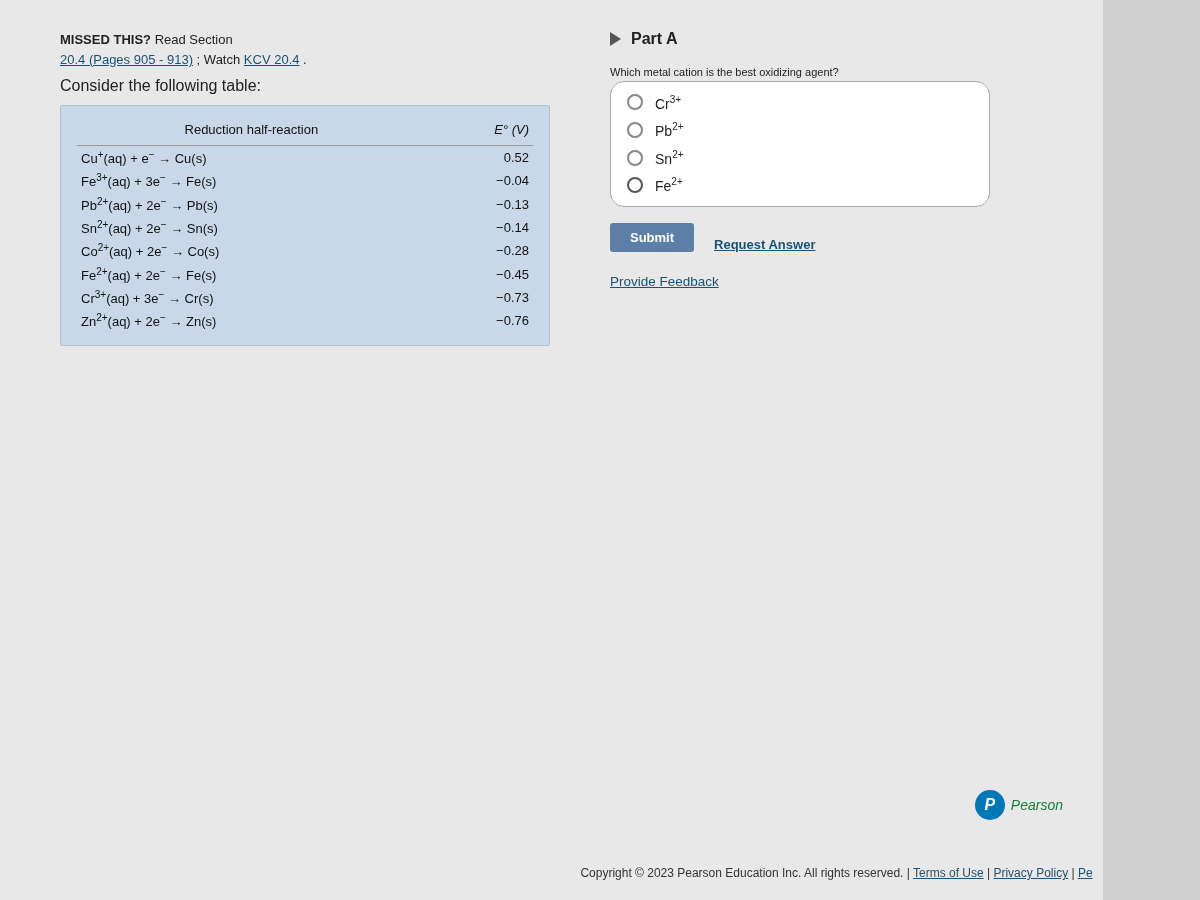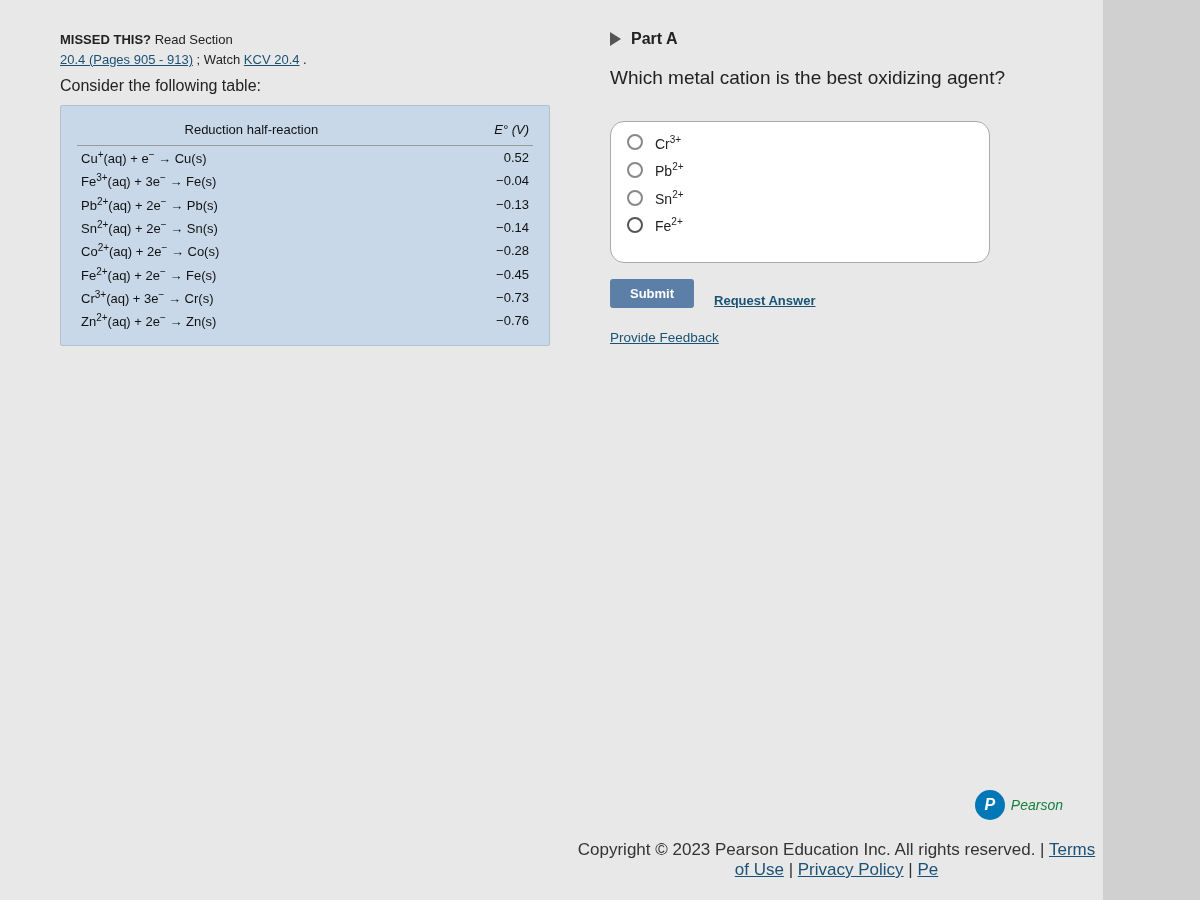--- a/index.html
+++ b/index.html
@@ -111,23 +111,23 @@
       flex-shrink: 0;
     }
 
     .part-a-label {
       font-size: 16px;
       font-weight: bold;
       color: #222;
     }
 
     .question-text {
-      font-size: 19px;
-      color: #222;
-      margin-bottom: 28px;
+      font-size: 11px;
+      color: #222;
+      margin-bottom: 0;
       line-height: 1.5;
     }
 
     .answer-box {
       border: 1px solid #aaa;
       background: #fff;
       border-radius: 14px;
       padding: 12px 16px;
       margin-bottom: 16px;
       width: 380px;
@@ -135,21 +135,21 @@
 
     .radio-option {
       display: flex;
       align-items: center;
       margin-bottom: 10px;
       font-size: 14px;
       color: #222;
     }
 
     .radio-option:last-child {
-      margin-bottom: 16px;
+      margin-bottom: 0;
     }
 
     .radio-circle {
       width: 16px;
       height: 16px;
       border: 2px solid #888;
       border-radius: 50%;
       margin-right: 12px;
       flex-shrink: 0;
       background: white;
@@ -232,21 +232,21 @@
       font-style: italic;
     }
 
     
     .footer {
       position: absolute;
       bottom: 20px;
       left: 0;
       right: 0;
       text-align: center;
-      font-size: 17px;
+      font-size: 12px;
       color: #333;
     }
 
     .footer a {
       color: #1a5276;
       text-decoration: underline;
       cursor: pointer;
     }
 
     .eo-header {

